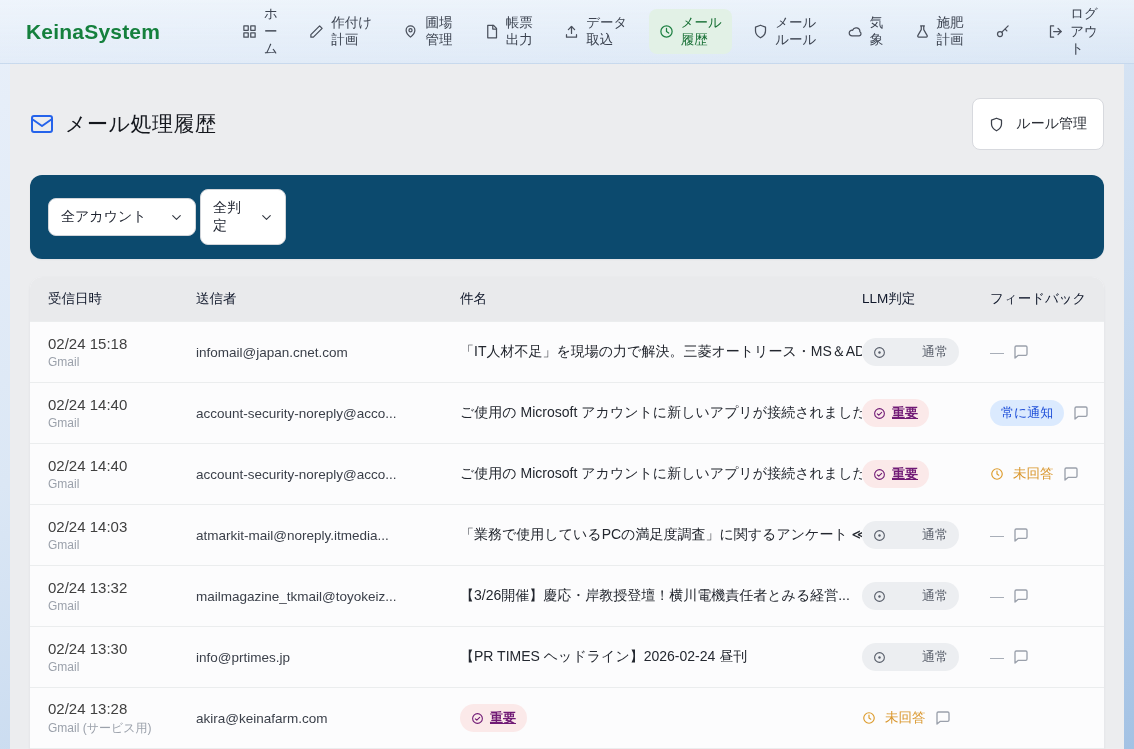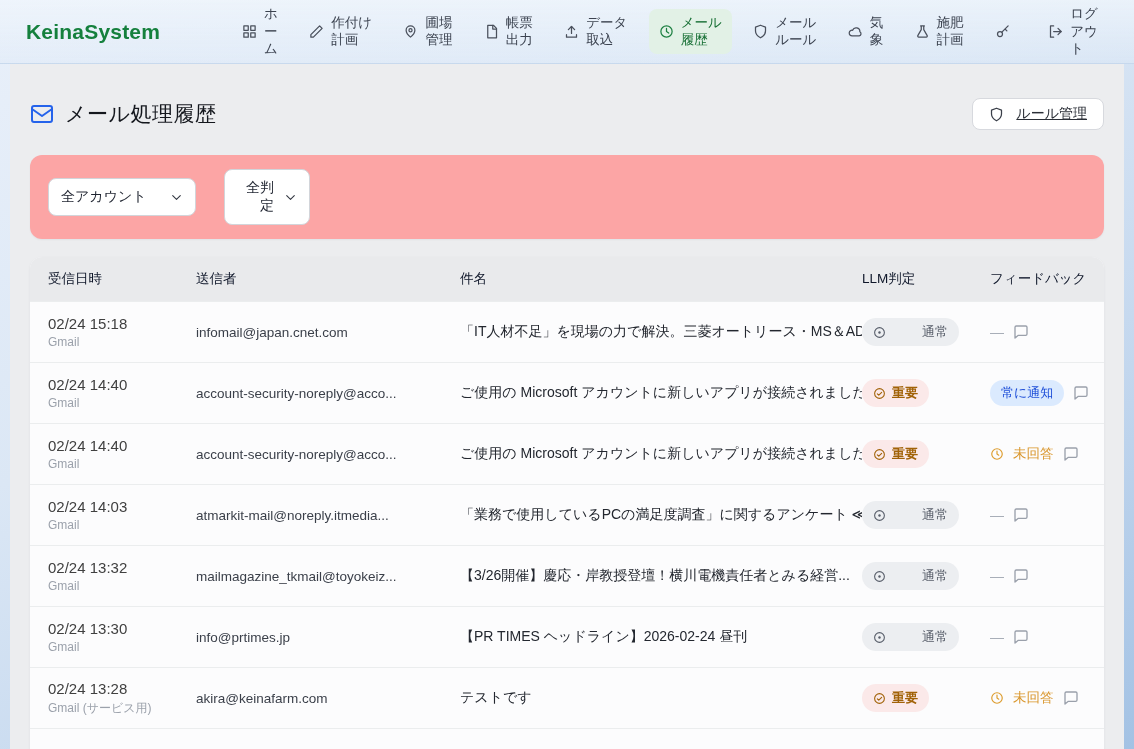--- a/index.html
+++ b/index.html
@@ -33,32 +33,30 @@
   .main-panel {
     margin:0 10px; height:685px; overflow:hidden;
     background:#ecedef; padding:0 20px;
   }
   .page-header { display:flex; align-items:center; gap:11px; padding-top:34px; }
   .title-icon { width:24px; height:24px; color:#2563eb; }
   .page-title { font-size:21px; font-weight:normal; color:#14171d; letter-spacing:.5px; }
   .rule-btn {
     margin-left:auto; display:flex; align-items:center; gap:12px;
     background:#fff; border:1px solid #d7d9de; border-radius:8px;
-    padding:6px 16px; font-size:14px; color:#2a2e36; cursor:pointer;
+    padding:16px 16px; font-size:14px; color:#2a2e36; cursor:pointer;
     font-family:inherit;
-    text-decoration:underline;
   }
   .rule-btn .icon { width:15px; height:15px; color:#3a3f49; }
 
   
   .filter-card {
-    margin-top:25px; background:#fca5a5; border-radius:12px;
-    padding:14px 18px; display:flex; gap:28px; align-items:center;
+    margin-top:25px; background:#0c4a6e; border-radius:12px;
+    padding:14px 18px; display:flex; gap:4px; align-items:center;
     box-shadow:0 1px 2px rgba(25,35,55,.05);
-    text-align:right;
   }
   .select {
     display:flex; align-items:center; justify-content:space-between;
     background:#fff; border:1px solid #d2d5da; border-radius:8px;
     padding:9px 12px; font-size:14px; color:#1f2430; cursor:pointer;
   }
   .select .icon { width:13px; height:13px; color:#333842; margin-left:10px; }
   .select.account { width:148px; }
   .select.judgment { width:86px; }
 
@@ -79,21 +77,21 @@
   .cell-dt .dt-account { font-size:12px; color:#9ba1ab; margin-top:3px; }
   .cell-sender { font-size:13.5px; color:#3a3f49; white-space:nowrap; overflow:hidden; }
   .cell-subject { font-size:14px; color:#23272f; white-space:nowrap; overflow:hidden; padding-right:14px; }
 
   .badge {
     display:inline-flex; align-items:center; gap:6px;
     padding:5px 11px; border-radius:999px; font-size:13px;
   }
   .badge .icon { width:13px; height:13px; }
   .badge.normal { background:#eceef1; color:#565c68;gap:36px; }
-  .badge.important { background:#fbe9e9; color:#a16207; font-weight:bold; }
+  .badge.important { background:#fbe9e9; color:#701a75; font-weight:bold;text-decoration:underline; }
 
   .fb { display:flex; align-items:center; gap:9px; }
   .fb .clock-icon { display:none; width:14px; height:14px; color:#dd9c2d; }
   .fb.pending .clock-icon { display:block; }
   .fb-label { font-size:13.5px; }
   .fb.none .fb-label { color:#a8aeb8; font-size:14px; }
   .fb.always .fb-label { background:#dbeafe; color:#1d4ed8; padding:4px 11px; border-radius:999px; font-size:13px; }
   .fb.pending .fb-label { color:#d9962c; }
   .bubble-icon { width:16px; height:16px; color:#9aa0ab; cursor:pointer; }
 </style>
@@ -462,21 +460,20 @@
             </span>
           </div>
         </div>
 
         <div class="trow" data-name="table-row">
           <div class="cell-dt" data-name="cell-datetime">
             <div class="dt-time" data-name="received-time">02/24 13:28</div>
             <div class="dt-account" data-name="account-label">Gmail (サービス用)</div>
           </div>
           <div class="cell-sender" data-name="cell-sender">akira@keinafarm.com</div>
-          <div class="cell-subject" data-name="cell-subject">テストです</div>
           <div data-name="cell-judgment">
             <span class="badge important" data-name="judgment-badge">
 
               <span class="icon" data-name="check-circle-icon">
                 <svg viewBox="0 0 24 24" fill="none" stroke="currentColor" stroke-width="2" stroke-linecap="round" stroke-linejoin="round">
                   <circle cx="12" cy="12" r="9"></circle>
                   <path d="M8 12.5l2.7 2.7 5.3-5.4"></path>
                 </svg>
               </span>
               <span data-name="judgment-label">重要</span>

